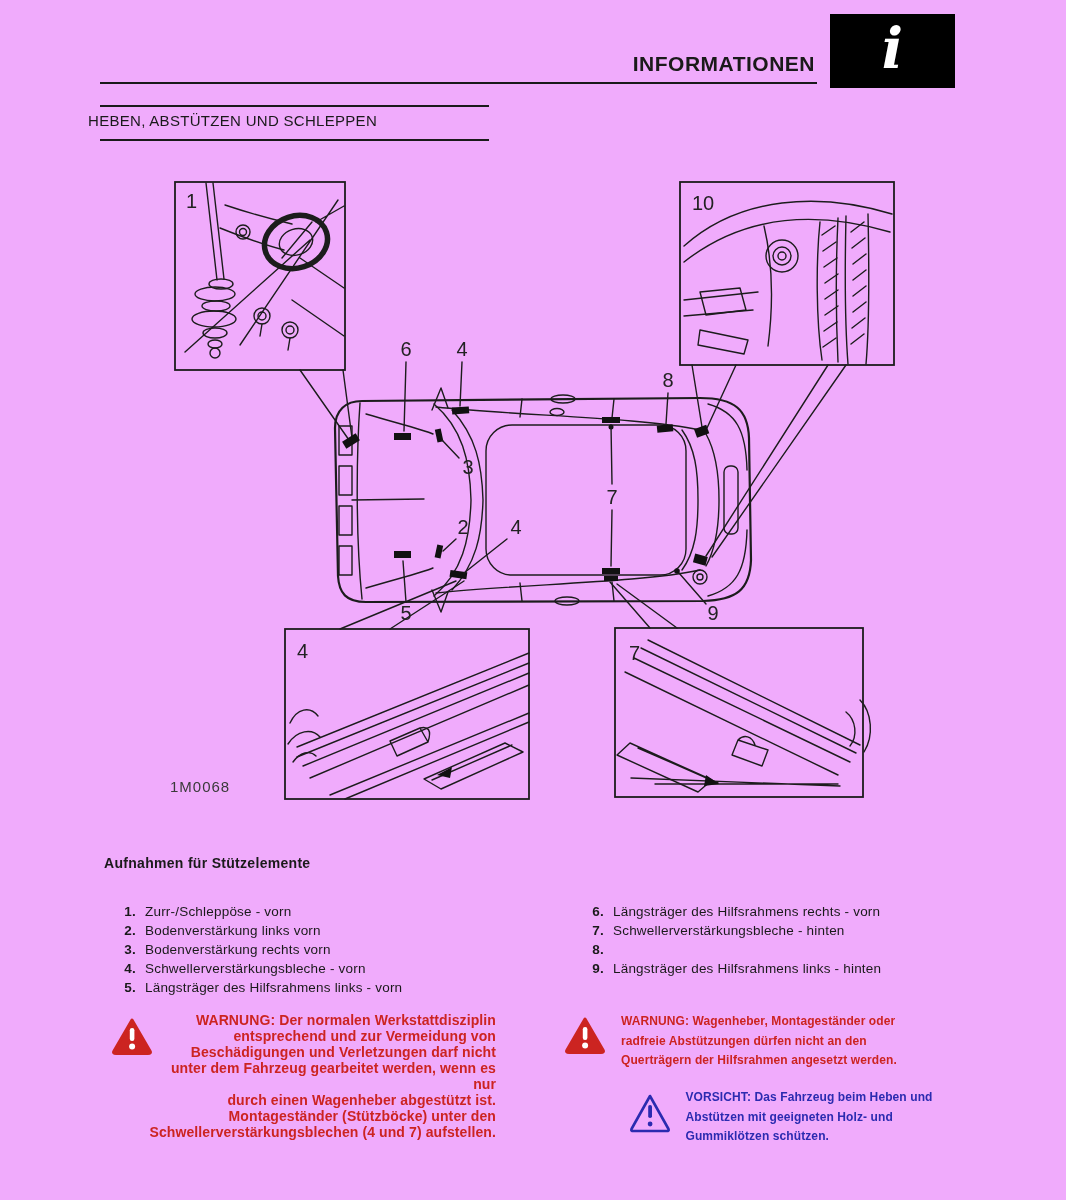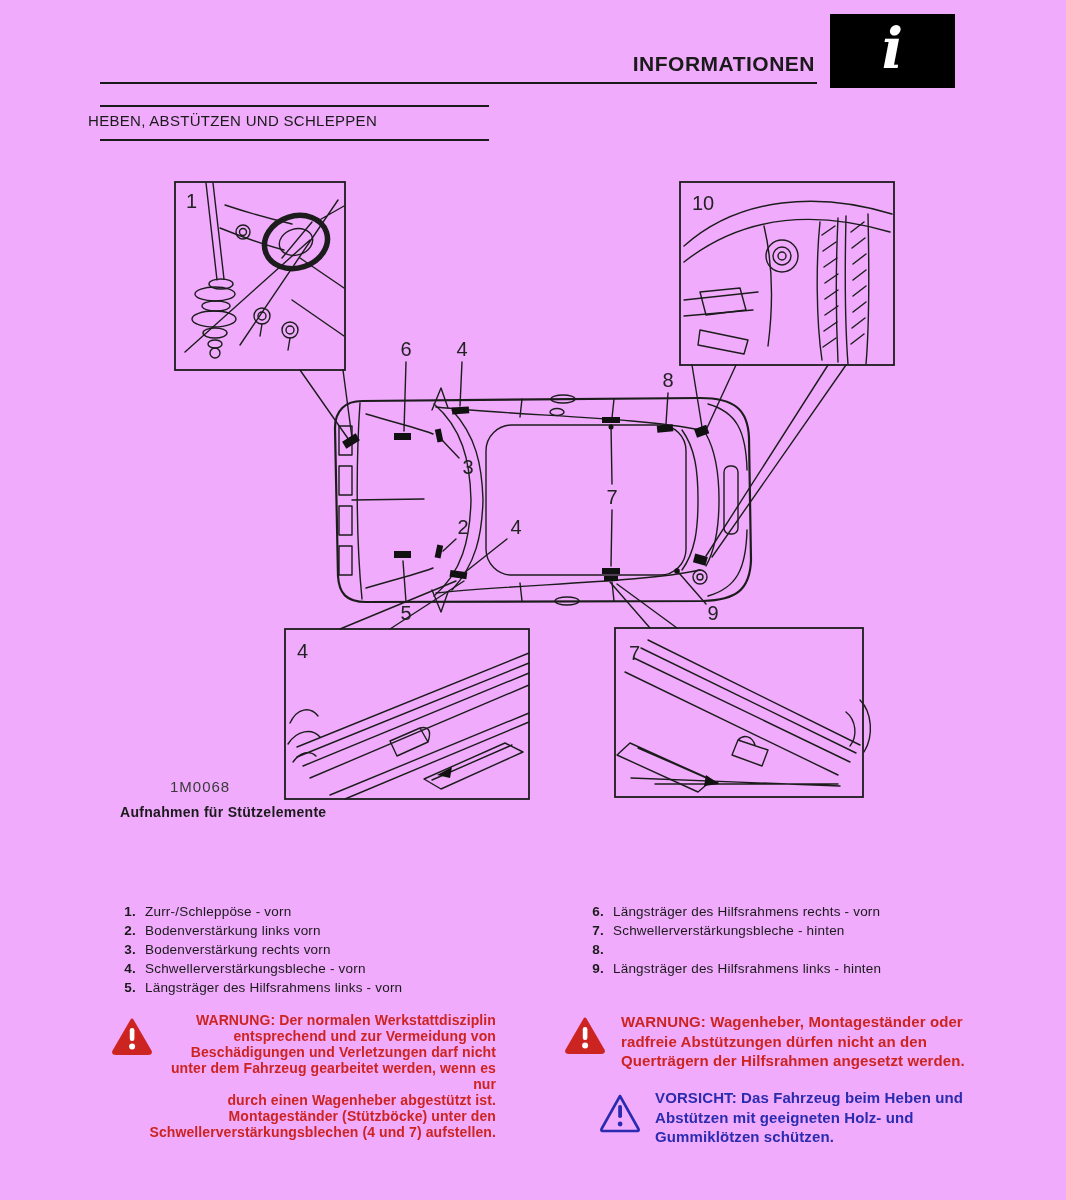--- a/index.html
+++ b/index.html
@@ -20,35 +20,35 @@
   
   .fig{position:absolute;left:0;top:150px;}
   .ln{stroke:#1c1c1c;fill:none;stroke-width:1.4;stroke-linejoin:round;stroke-linecap:round;}
   .ln2{stroke:#1c1c1c;fill:none;stroke-width:2.2;stroke-linejoin:round;stroke-linecap:round;}
   .ring{stroke:#1c1c1c;fill:none;stroke-width:5.5;}
   .bx{fill:none;stroke:#1c1c1c;stroke-width:1.8;}
   .blk{fill:#111;stroke:none;}
   .lbl{font-family:"Liberation Sans",sans-serif;font-size:20px;fill:#222;}
   .code{font-family:"Liberation Sans",sans-serif;font-size:15px;fill:#3a3a3a;letter-spacing:1px;}
   
-  .legend-head{position:absolute;left:104px;top:804px;font-size:14px;font-weight:bold;letter-spacing:.3px;margin-left:16px;}
+  .legend-head{position:absolute;left:104px;top:855px;font-size:14px;font-weight:bold;letter-spacing:.3px;}
   .legend-col{position:absolute;top:902px;font-size:13.5px;line-height:19px;letter-spacing:.2px;}
   .legend-col.left{left:100px;width:430px;}
   .legend-col.right{left:558px;width:460px;}
   .legend-row{display:flex;}
   .legend-num{font-weight:bold;width:36px;text-align:right;margin-right:9px;flex:none;}
   .legend-col.right .legend-num{width:46px;}
   
   .warn-left{position:absolute;left:100px;top:1012px;width:396px;font-size:14px;font-weight:bold;
              line-height:16px;white-space:pre-line;letter-spacing:.1px;text-align:right;}
   .warn-left .tri{float:left;width:52px;height:54px;padding-top:6px;}
   .warn-right{position:absolute;left:565px;top:1012px;width:432px;display:flex;}
   .caution{position:absolute;left:565px;top:1088px;width:432px;display:flex;justify-content:center;}
   .tri-cell{flex:none;width:56px;padding-top:5px;}
-  .warn-text{font-size:15px;font-weight:bold;line-height:19.5px;white-space:pre-line;letter-spacing:.1px;}
+  .warn-text{font-size:12px;font-weight:bold;line-height:19.5px;white-space:pre-line;letter-spacing:.1px;}
 </style>
 </head>
 <body>
 
 <div class="page">
 
   <div class="hdr-title">INFORMATIONEN</div>
   <div class="hdr-rule"></div>
   <div class="info-box">
     <span>i</span>

